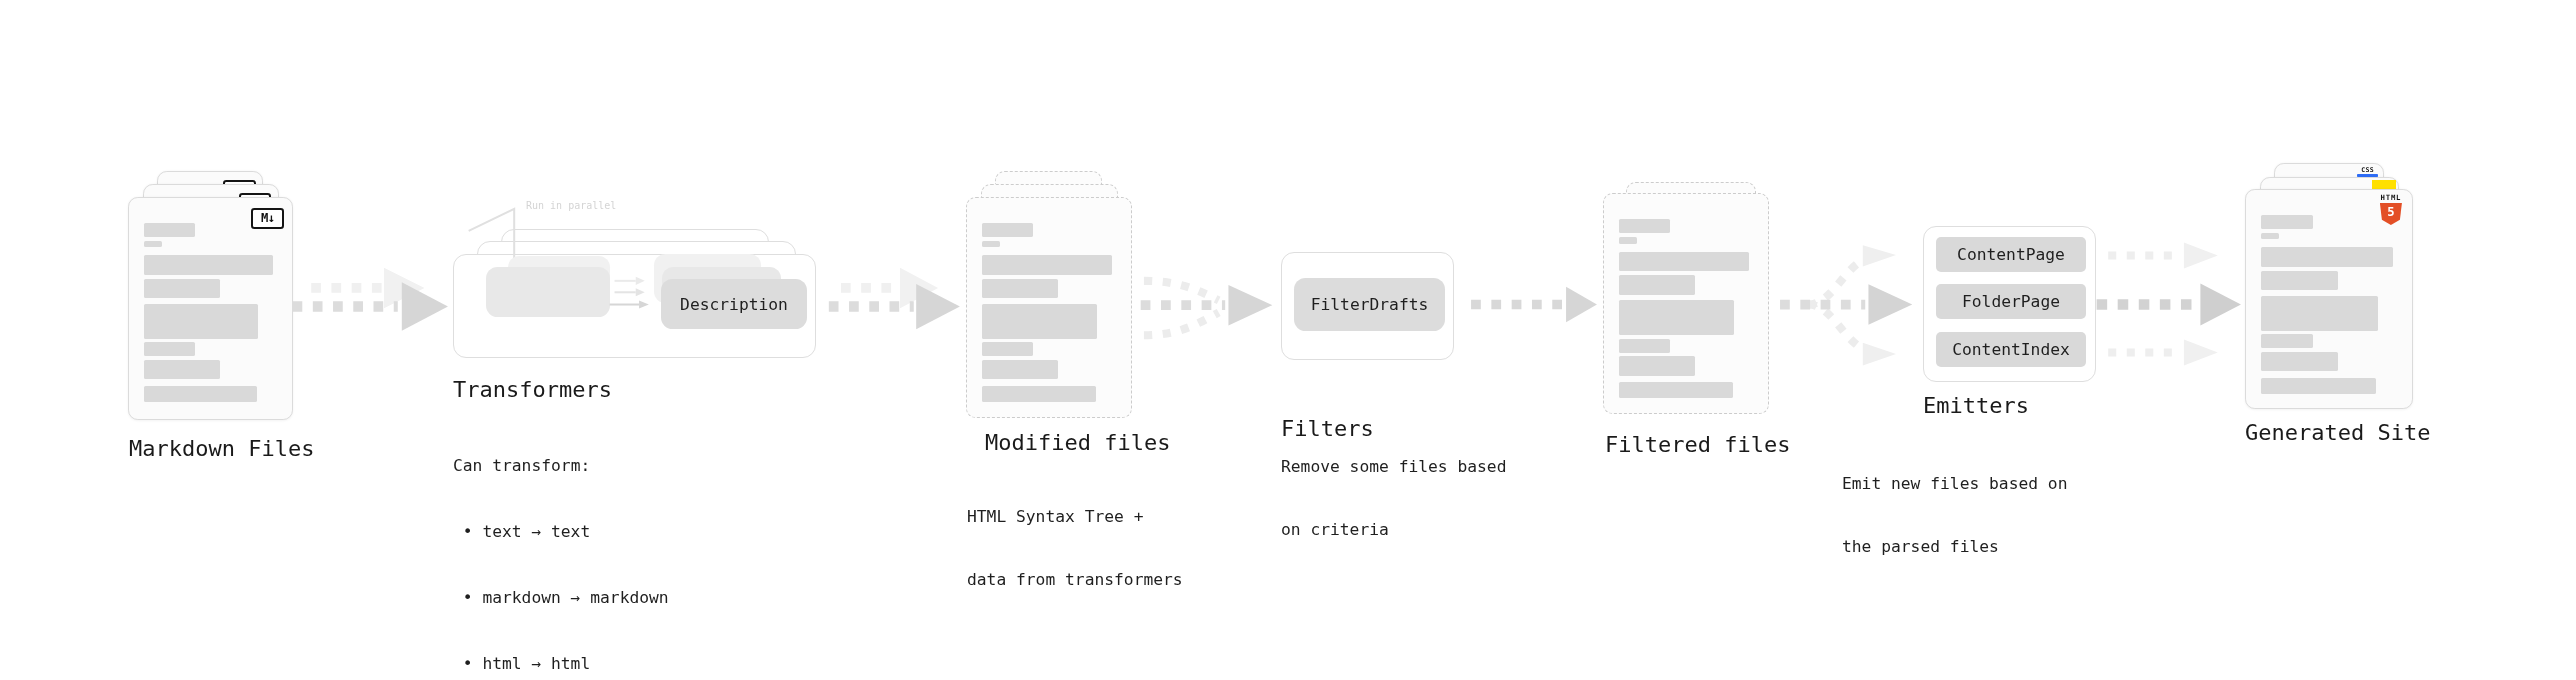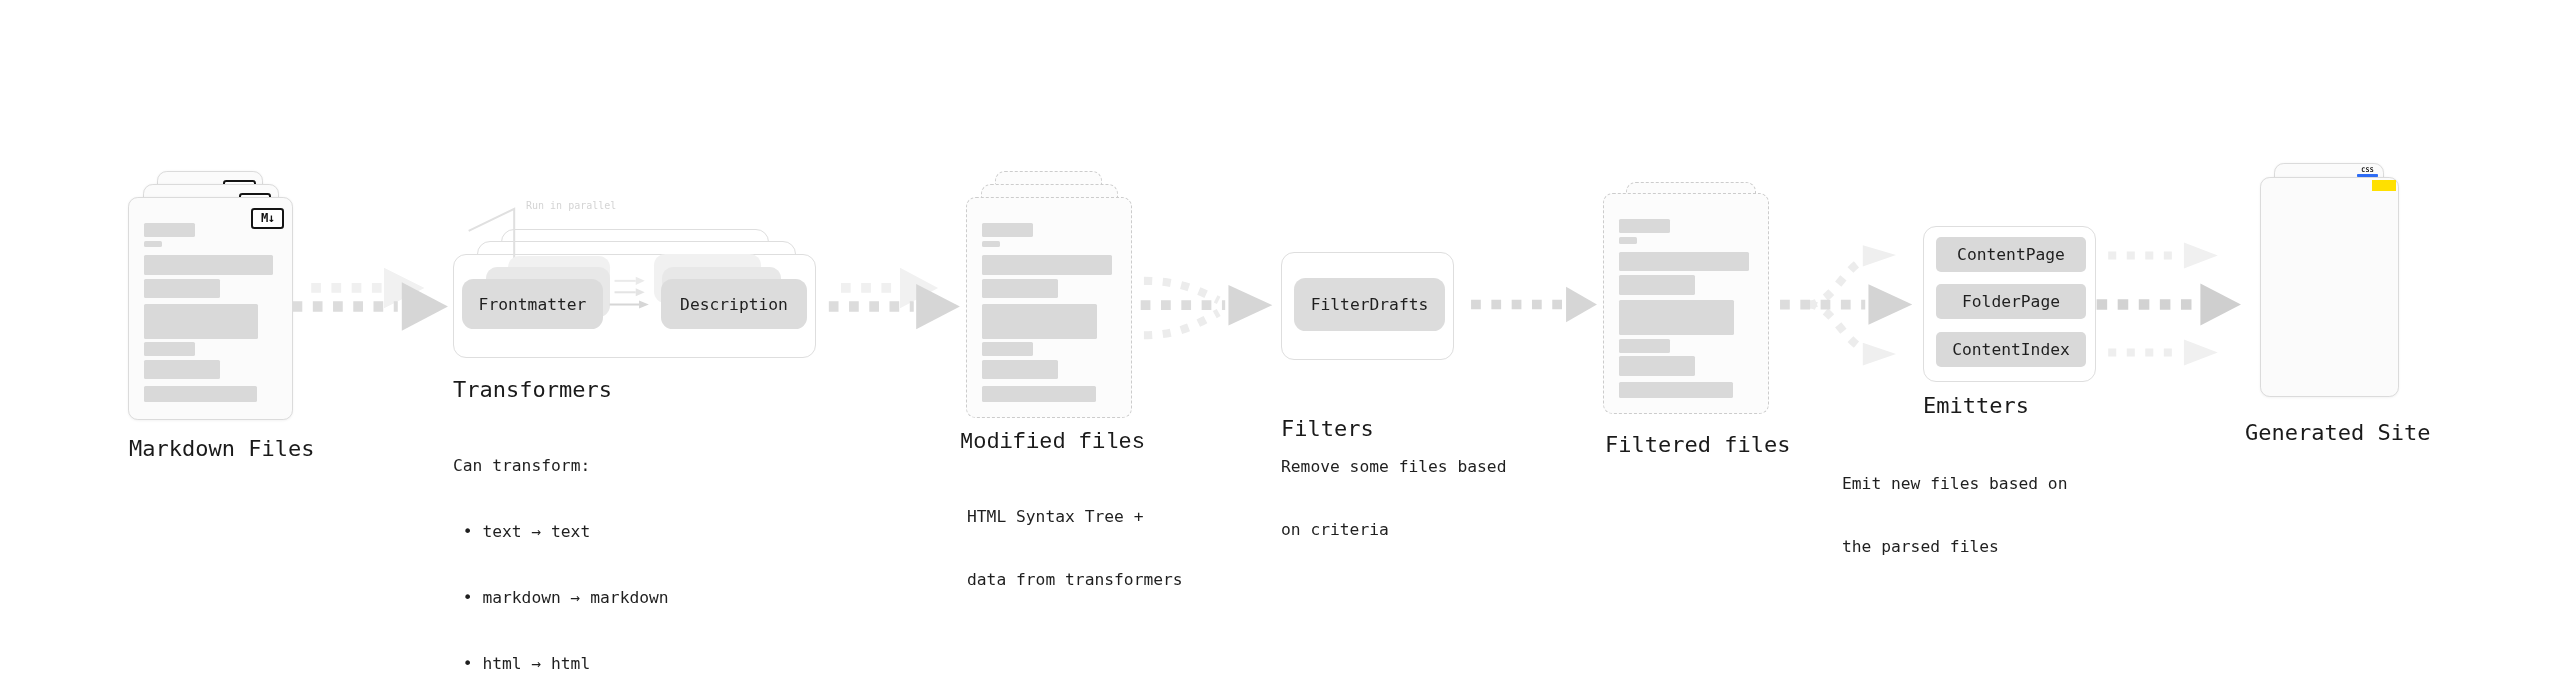--- a/index.html
+++ b/index.html
@@ -87,21 +87,20 @@
   <div class="frame" style="left:477px; top:241px; width:319px; height:106px;"></div>
   <div class="frame" style="left:453px; top:254px; width:363px; height:104px;"></div>
 
   <svg style="left:463px; top:195px;" width="65" height="122" viewBox="0 0 80 150">
     <polyline points="7,44 63,17 63,145" fill="none" stroke="#e0e0e0" stroke-width="2.5"></polyline>
   </svg>
   <div class="callout-text" style="left:526px; top:200px;">Run in parallel</div>
 
   <div class="chip ghost2" style="left:508px; top:256px; width:102px; height:50px;"></div>
   <div class="chip ghost1" style="left:486px; top:267px; width:124px; height:50px;"></div>
-  <div class="chip" style="left:462px; top:279px; width:141px; height:50px;">Frontmatter</div>
 
   <svg style="left:608px; top:275px;" width="49" height="37" viewBox="0 0 60 45">
     <line x1="8" y1="7" x2="34" y2="7" stroke="#eaeaea" stroke-width="2.5"></line>
     <polygon points="34,2 45,7 34,12" fill="#eaeaea"></polygon>
     <line x1="8" y1="21" x2="34" y2="21" stroke="#e4e4e4" stroke-width="2.5"></line>
     <polygon points="34,16 45,21 34,26" fill="#e4e4e4"></polygon>
     <line x1="2" y1="36" x2="38" y2="36" stroke="#d6d6d6" stroke-width="2.5"></line>
     <polygon points="38,31 50,36 38,41" fill="#d6d6d6"></polygon>
   </svg>
 
@@ -133,21 +132,21 @@
           <i style="width:13%;height:6.5px;margin-top:4.1px"></i>
           <i style="width:97%;height:19.5px;margin-top:8.1px"></i>
           <i style="width:57%;height:19.5px;margin-top:4.1px"></i>
           <i style="width:86%;height:35px;margin-top:5.7px"></i>
           <i style="width:38%;height:14px;margin-top:3.3px"></i>
           <i style="width:57%;height:19.5px;margin-top:3.3px"></i>
           <i style="width:85%;height:16.3px;margin-top:6.5px"></i>
         </div>
     </div>
   </div>
-  <div class="stage-label" style="left:960px; top:430px;font-family:Liberation Mono, monospace;">Modified files</div>
+  <div class="stage-label" style="left:985px; top:430px;">Modified files</div>
   <div class="caption" style="left:967px; top:464px;">
     <div>HTML Syntax Tree +</div>
     <div>data from transformers</div>
   </div>
 
   <svg style="left:1134px; top:267px;" width="145" height="78" viewBox="0 0 178 96">
     <path d="M12,17 C55,17 78,28 104,41" fill="none" stroke="#ececec" stroke-width="10" stroke-dasharray="10 13"></path>
     <path d="M12,84 C55,84 78,70 104,56" fill="none" stroke="#ececec" stroke-width="10" stroke-dasharray="10 13"></path>
     <line x1="8" y1="47" x2="112" y2="47" stroke="#dcdcdc" stroke-width="12" stroke-dasharray="12 13"></line>
     <polygon points="116,22 170,47 116,72" fill="#d6d6d6"></polygon>
@@ -218,17 +217,33 @@
   <div class="abs stack" style="left:2245px; top:163px; width:168px; height:246px;">
     <div class="card back2" style="left:29px; top:0; width:110px; height:220px;">
       <div class="css-badge">
         <span class="css-text">CSS</span>
         <div class="css-bar"></div>
       </div>
     </div>
     <div class="card back1" style="left:14.6px; top:14px; width:139px; height:220px;">
       <div class="js-badge"></div>
     </div>
+    <div class="card front" style="left:0; top:26px; width:168px; height:220px;">
+      <div class="html5-badge">
+        <span class="html5-title">HTML</span>
+        <div class="html5-shield"><span>5</span></div>
+      </div>
+      <div class="doc-lines">
+          <i style="width:38%;height:14px;margin-top:10.6px"></i>
+          <i style="width:13%;height:6.5px;margin-top:4.1px"></i>
+          <i style="width:97%;height:19.5px;margin-top:8.1px"></i>
+          <i style="width:57%;height:19.5px;margin-top:4.1px"></i>
+          <i style="width:86%;height:35px;margin-top:5.7px"></i>
+          <i style="width:38%;height:14px;margin-top:3.3px"></i>
+          <i style="width:57%;height:19.5px;margin-top:3.3px"></i>
+          <i style="width:85%;height:16.3px;margin-top:6.5px"></i>
+        </div>
+    </div>
   </div>
   <div class="stage-label" style="left:2245px; top:420px;">Generated Site</div>
 
 </div>
 
 
 </body></html>

